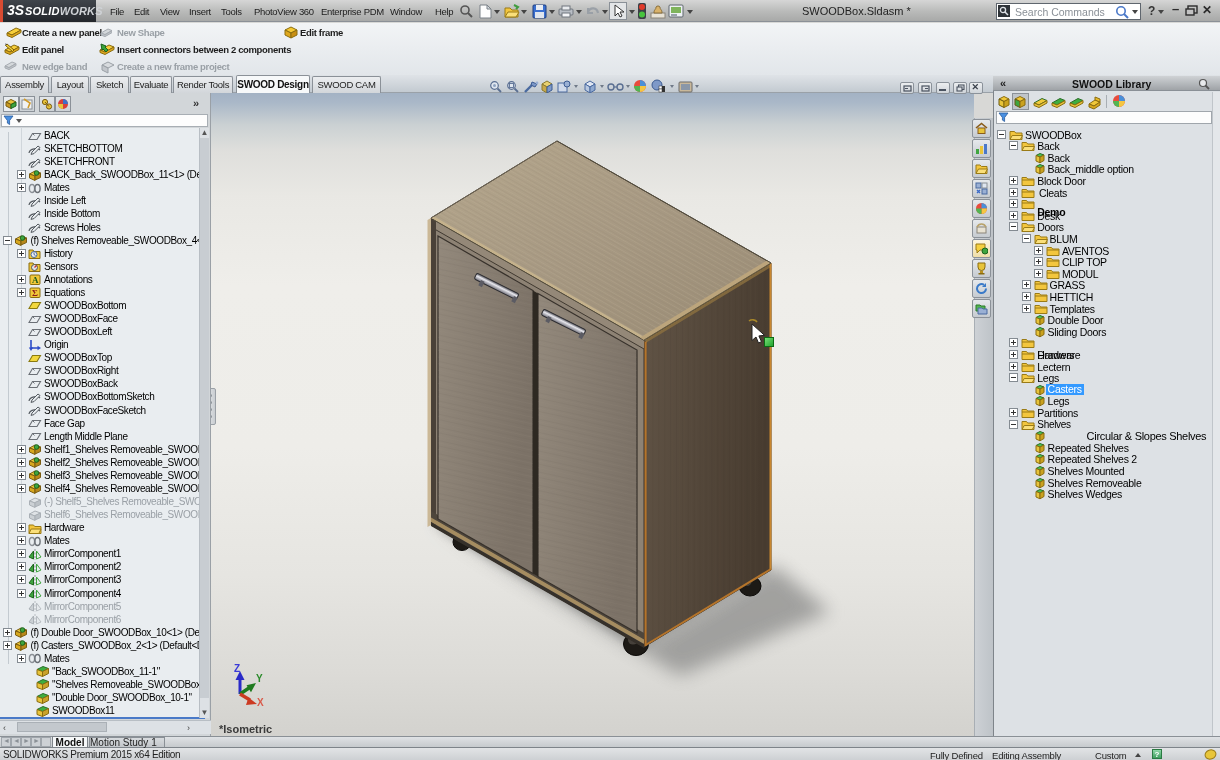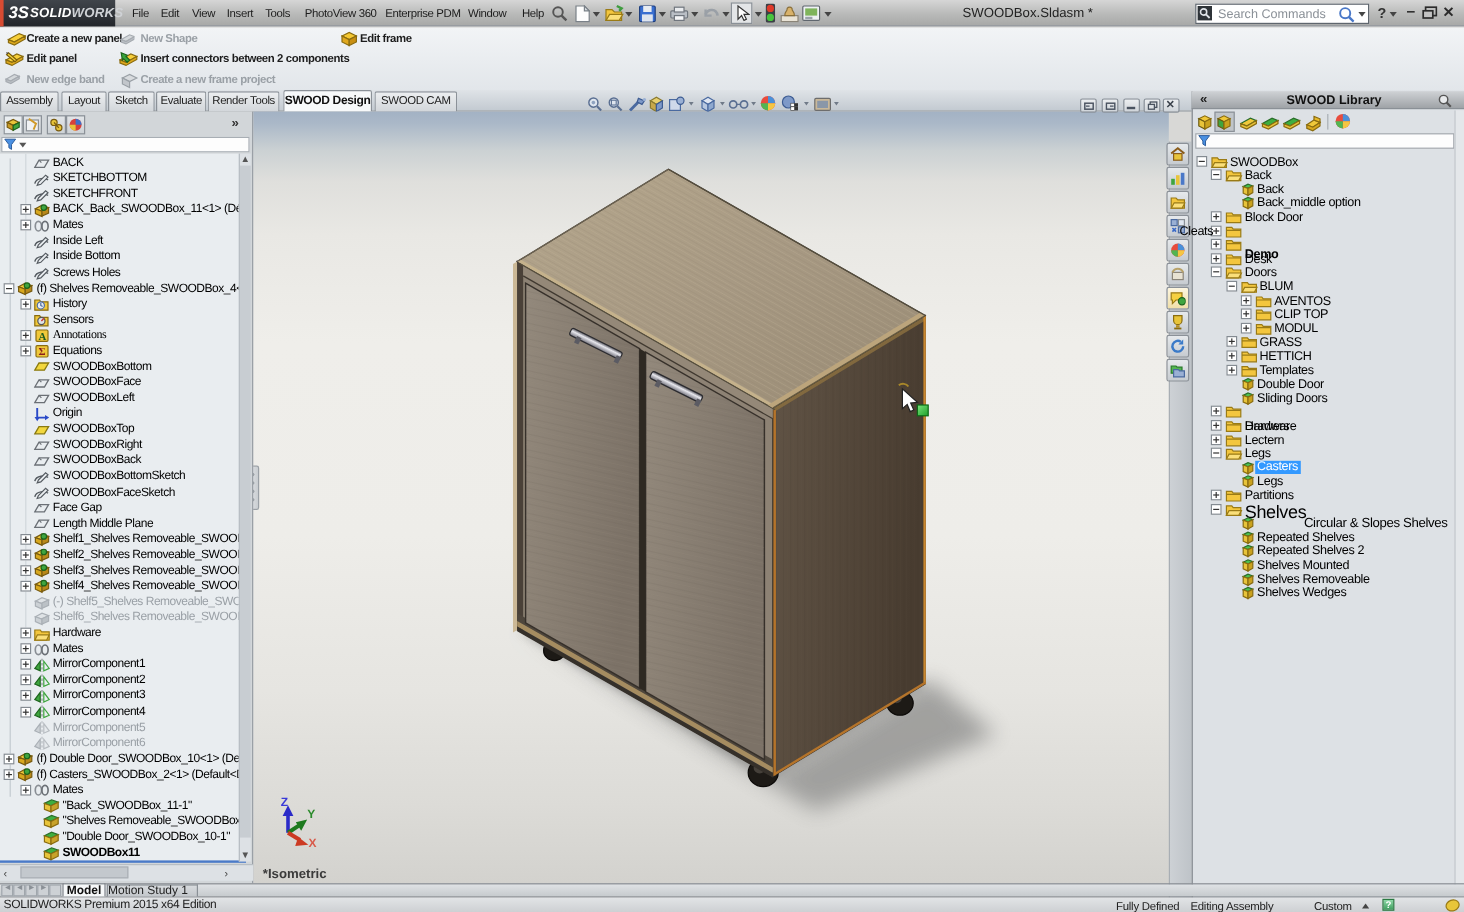--- a/index.html
+++ b/index.html
@@ -748,21 +748,21 @@
       <path d="M6.5 7.5 L8.5 5.5" stroke="#c33" stroke-width="1.2"></path>
     </svg>
     <div class="abs txt" style="left:44px;top:132.7px;font-size:10px;letter-spacing:-0.4px;color:#000;">Sensors</div>
     <div class="abs" style="left:17px;top:146.8px;width:9px;height:9px;background:#fff;border:1px solid #848b92;"></div>
     <div class="abs" style="left:19px;top:150.8px;width:5px;height:1px;background:#333;"></div>
     <div class="abs" style="left:21px;top:148.8px;width:1px;height:5px;background:#333;"></div>
     <svg class="abs" style="left:28px;top:145.3px" width="14" height="13">
       <rect x="2" y="2" width="10" height="9.5" rx="1" fill="#f0c83a" stroke="#8a6c10"></rect>
       <text x="4" y="10" font-size="9" font-weight="bold" fill="#1d5a1d" font-family="Liberation Serif">A</text>
     </svg>
-    <div class="abs txt" style="left:44px;top:145.8px;font-size:10px;letter-spacing:-0.4px;color:#000;font-family:Liberation Serif, serif;">Annotations</div>
+    <div class="abs txt" style="left:44px;top:145.8px;font-size:10px;letter-spacing:-0.4px;color:#000;">Annotations</div>
     <div class="abs" style="left:17px;top:159.8px;width:9px;height:9px;background:#fff;border:1px solid #848b92;"></div>
     <div class="abs" style="left:19px;top:163.8px;width:5px;height:1px;background:#333;"></div>
     <div class="abs" style="left:21px;top:161.8px;width:1px;height:5px;background:#333;"></div>
     <svg class="abs" style="left:28px;top:158.3px" width="14" height="13">
       <rect x="2" y="2" width="10" height="9.5" rx="1" fill="#f0c83a" stroke="#8a6c10"></rect>
       <text x="4" y="10" font-size="9" font-weight="bold" fill="#8a1d1d" font-family="Liberation Serif">Σ</text>
     </svg>
     <div class="abs txt" style="left:44px;top:158.8px;font-size:10px;letter-spacing:-0.4px;color:#000;">Equations</div>
     <svg class="abs" style="left:28px;top:171.4px" width="14" height="13">
       <path d="M1 9.5 L4.5 3.5 H12.5 L9 9.5 Z" fill="#f2d73e" stroke="#8a7a10" stroke-width="1.1"></path>
@@ -978,21 +978,21 @@
       <path d="M1 4.5 l6 -3 5.5 2 -6 3 z" fill="#3fae3f" stroke="#2a6e2a"></path>
       <path d="M1 4.5 v5 l5.5 2 v-5 z" fill="#e8c43a" stroke="#8a6c10"></path>
       <path d="M12.5 3.5 v5 l-6 3 v-5 z" fill="#c8a22a" stroke="#8a6c10"></path>
     </svg>
     <div class="abs txt" style="left:52px;top:564.0px;font-size:10px;letter-spacing:-0.4px;color:#000;">"Double Door_SWOODBox_10-1"</div>
     <svg class="abs" style="left:36px;top:576.6px" width="14" height="13">
       <path d="M1 4.5 l6 -3 5.5 2 -6 3 z" fill="#3fae3f" stroke="#2a6e2a"></path>
       <path d="M1 4.5 v5 l5.5 2 v-5 z" fill="#e8c43a" stroke="#8a6c10"></path>
       <path d="M12.5 3.5 v5 l-6 3 v-5 z" fill="#c8a22a" stroke="#8a6c10"></path>
     </svg>
-    <div class="abs txt" style="left:52px;top:577.1px;font-size:10px;letter-spacing:-0.4px;color:#000;font-weight:bold;">SWOODBox11</div>
+    <div class="abs txt" style="left:52px;top:577.1px;font-size:10px;letter-spacing:-0.4px;color:#000;">SWOODBox11</div>
 </div>
 <div class="abs" style="left:0;top:717px;width:205px;height:2px;background:#4a7ac8;"></div>
 <div class="abs" style="left:199px;top:128px;width:10px;height:590px;background:#dde1e5;border-left:1px solid #b8bec4;"></div>
 <div class="abs txt" style="left:200.5px;top:128px;font-size:8px;color:#555;">▲</div>
 <div class="abs txt" style="left:200.5px;top:708px;font-size:8px;color:#555;">▼</div>
 <div class="abs" style="left:200px;top:138px;width:9px;height:560px;background:#c8cdd2;"></div>
 <div class="abs" style="left:0;top:720px;width:211px;height:14px;background:#dde1e5;border-top:1px solid #b8bec4;"></div>
 <div class="abs txt" style="left:3px;top:723px;font-size:9px;color:#444;">‹</div>
 <div class="abs txt" style="left:187px;top:723px;font-size:9px;color:#444;">›</div>
 <div class="abs" style="left:17px;top:722px;width:90px;height:10px;background:#c3c8cd;border:1px solid #aab0b6;"></div>
@@ -1134,21 +1134,21 @@
     <path d="M1 5 h12" stroke="#9a7b16"></path>
   </svg>
 <div class="abs txt" style="left:1037.3px;top:174.9px;font-size:10.5px;letter-spacing:-0.3px;color:#000;">Block Door</div>
 <div class="abs" style="left:1009.3px;top:187.5px;width:9px;height:9px;background:#fff;border:1px solid #848b92;"></div>
 <div class="abs" style="left:1011.3px;top:191.5px;width:5px;height:1px;background:#333;"></div>
 <div class="abs" style="left:1013.3px;top:189.5px;width:1px;height:5px;background:#333;"></div>
 <svg class="abs" style="left:1021.3px;top:186.5px" width="15" height="12">
     <path d="M1 2.5 h4.5 l1.2 1.5 h6.3 v6.5 h-12 z" fill="#f3c63e" stroke="#9a7b16"></path>
     <path d="M1 5 h12" stroke="#9a7b16"></path>
   </svg>
-<div class="abs txt" style="left:983px;top:186.5px;font-size:10.5px;letter-spacing:-0.3px;color:#000;">Cleats</div>
+<div class="abs txt" style="left:1039px;top:186.5px;font-size:10.5px;letter-spacing:-0.3px;color:#000;">Cleats</div>
 <div class="abs" style="left:1009.3px;top:199.1px;width:9px;height:9px;background:#fff;border:1px solid #848b92;"></div>
 <div class="abs" style="left:1011.3px;top:203.1px;width:5px;height:1px;background:#333;"></div>
 <div class="abs" style="left:1013.3px;top:201.1px;width:1px;height:5px;background:#333;"></div>
 <svg class="abs" style="left:1021.3px;top:198.1px" width="15" height="12">
     <path d="M1 2.5 h4.5 l1.2 1.5 h6.3 v6.5 h-12 z" fill="#f3c63e" stroke="#9a7b16"></path>
     <path d="M1 5 h12" stroke="#9a7b16"></path>
   </svg>
 <div class="abs txt" style="left:1037.3px;top:206px;font-size:10.5px;letter-spacing:-0.3px;color:#000;font-weight:bold;">Demo</div>
 <div class="abs" style="left:1009.3px;top:210.7px;width:9px;height:9px;background:#fff;border:1px solid #848b92;"></div>
 <div class="abs" style="left:1011.3px;top:214.7px;width:5px;height:1px;background:#333;"></div>
@@ -1282,21 +1282,21 @@
     <path d="M1 2.5 h4.5 l1.2 1.5 h6.3 v6.5 h-12 z" fill="#f3c63e" stroke="#9a7b16"></path>
     <path d="M1 5 h12" stroke="#9a7b16"></path>
   </svg>
 <div class="abs txt" style="left:1037.3px;top:406.9px;font-size:10.5px;letter-spacing:-0.3px;color:#000;">Partitions</div>
 <div class="abs" style="left:1009.3px;top:419.5px;width:9px;height:9px;background:#fff;border:1px solid #848b92;"></div>
 <div class="abs" style="left:1011.3px;top:423.5px;width:5px;height:1px;background:#333;"></div>
 <svg class="abs" style="left:1021.3px;top:418.5px" width="15" height="12">
     <path d="M1 2.5 h4.5 l1.2 1.5 h6.3 v6.5 h-12 z" fill="#f3c63e" stroke="#9a7b16"></path>
     <path d="M1 10.5 l2.2 -4 h10.3 l-2.2 4 z" fill="#fadf7a" stroke="#9a7b16"></path>
   </svg>
-<div class="abs txt" style="left:1037.3px;top:418.5px;font-size:15px;letter-spacing:-0.3px;color:#000;">Shelves</div>
+<div class="abs txt" style="left:1037.3px;top:418.5px;font-size:10px;letter-spacing:-0.3px;color:#000;">Shelves</div>
 <svg class="abs" style="left:1033.6px;top:430.1px" width="12" height="12">
     <path d="M2 3.5 l4 -2 4 1.5 -4 2 z" fill="#4fc14f" stroke="#2a6e2a"></path>
     <path d="M2 3.5 v5.5 l4 1.8 v-5.8 z" fill="#e8c43a" stroke="#8a6c10"></path>
     <path d="M10 3 v5.5 l-4 2.3 v-5.8 z" fill="#caa21e" stroke="#8a6c10"></path>
   </svg>
 <div class="abs txt" style="left:1047.6px;top:430.1px;font-size:11px;letter-spacing:-0.3px;color:#000;padding-left:39px;">Circular &amp; Slopes Shelves</div>
 <svg class="abs" style="left:1033.6px;top:441.7px" width="12" height="12">
     <path d="M2 3.5 l4 -2 4 1.5 -4 2 z" fill="#4fc14f" stroke="#2a6e2a"></path>
     <path d="M2 3.5 v5.5 l4 1.8 v-5.8 z" fill="#e8c43a" stroke="#8a6c10"></path>
     <path d="M10 3 v5.5 l-4 2.3 v-5.8 z" fill="#caa21e" stroke="#8a6c10"></path>

